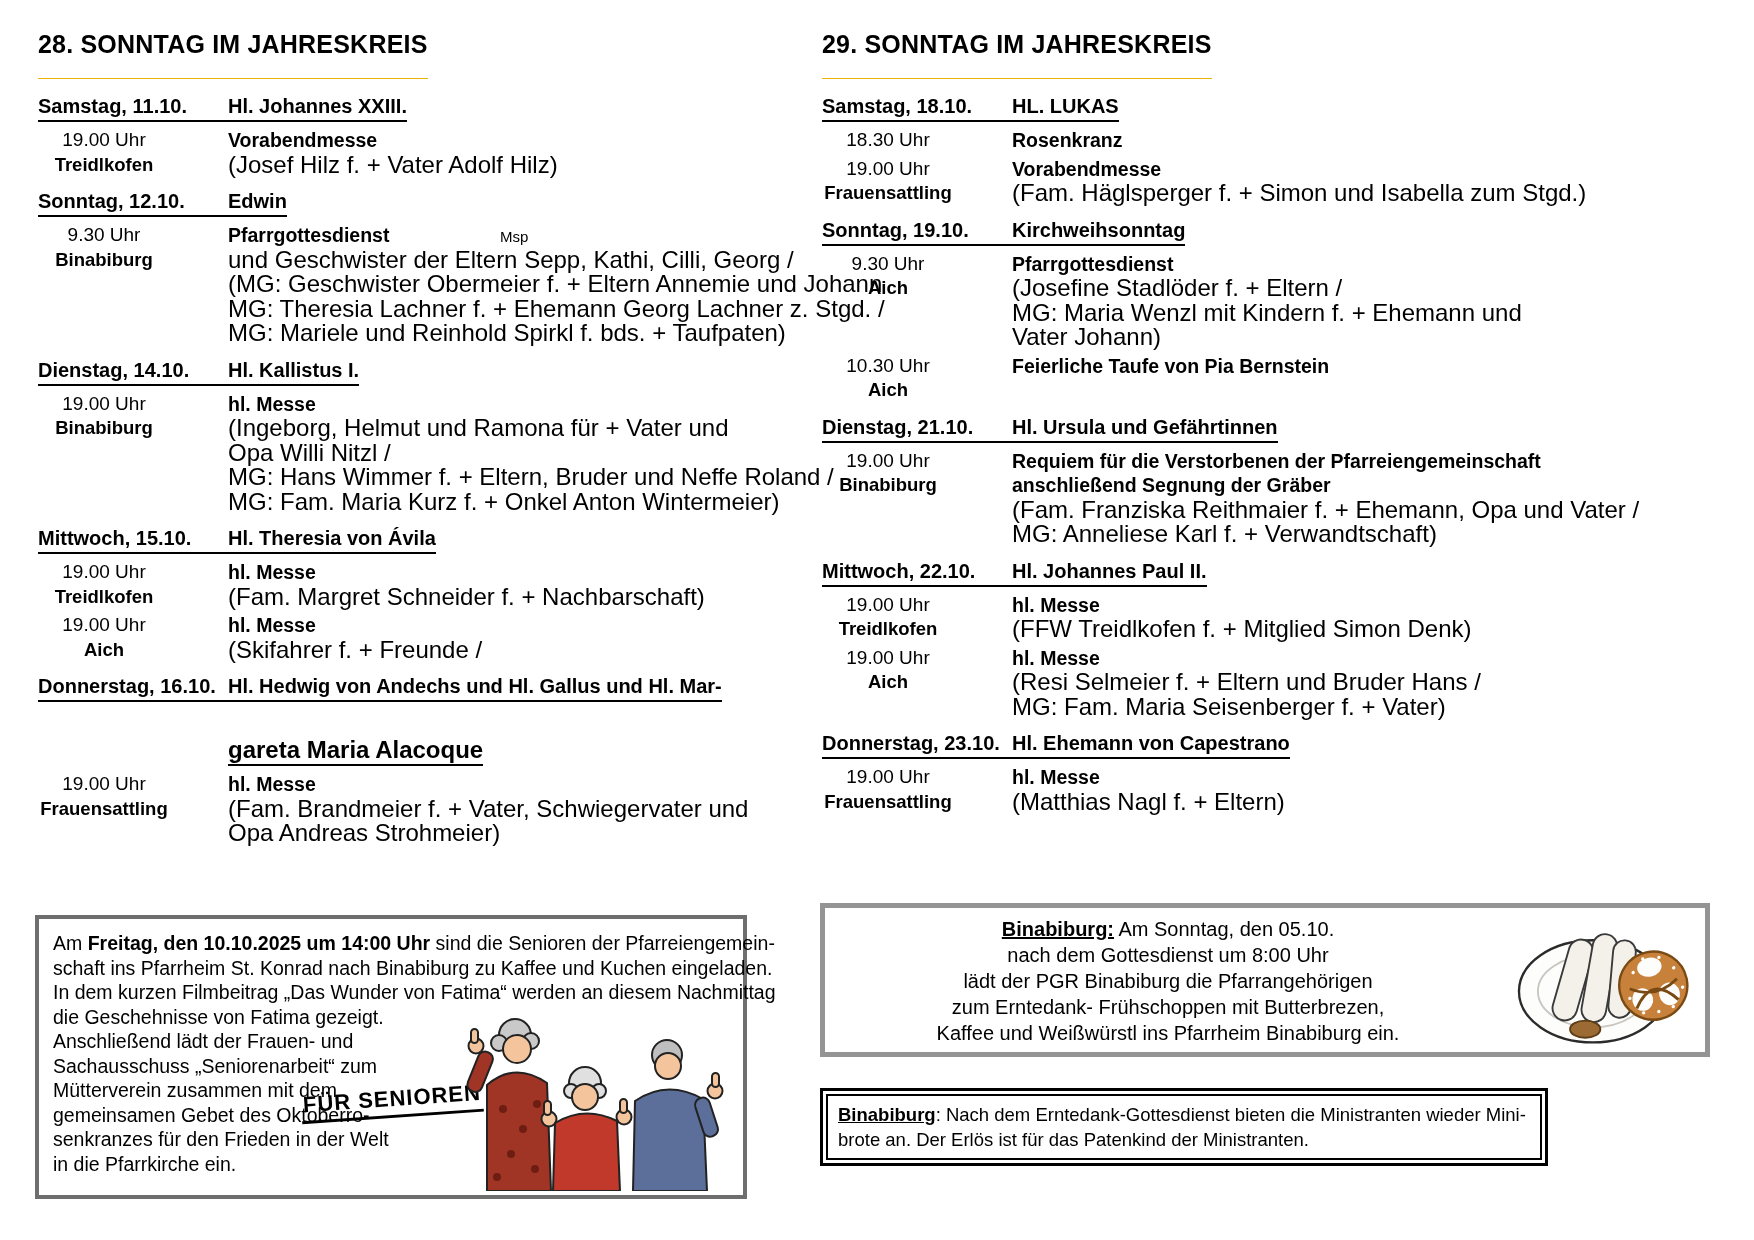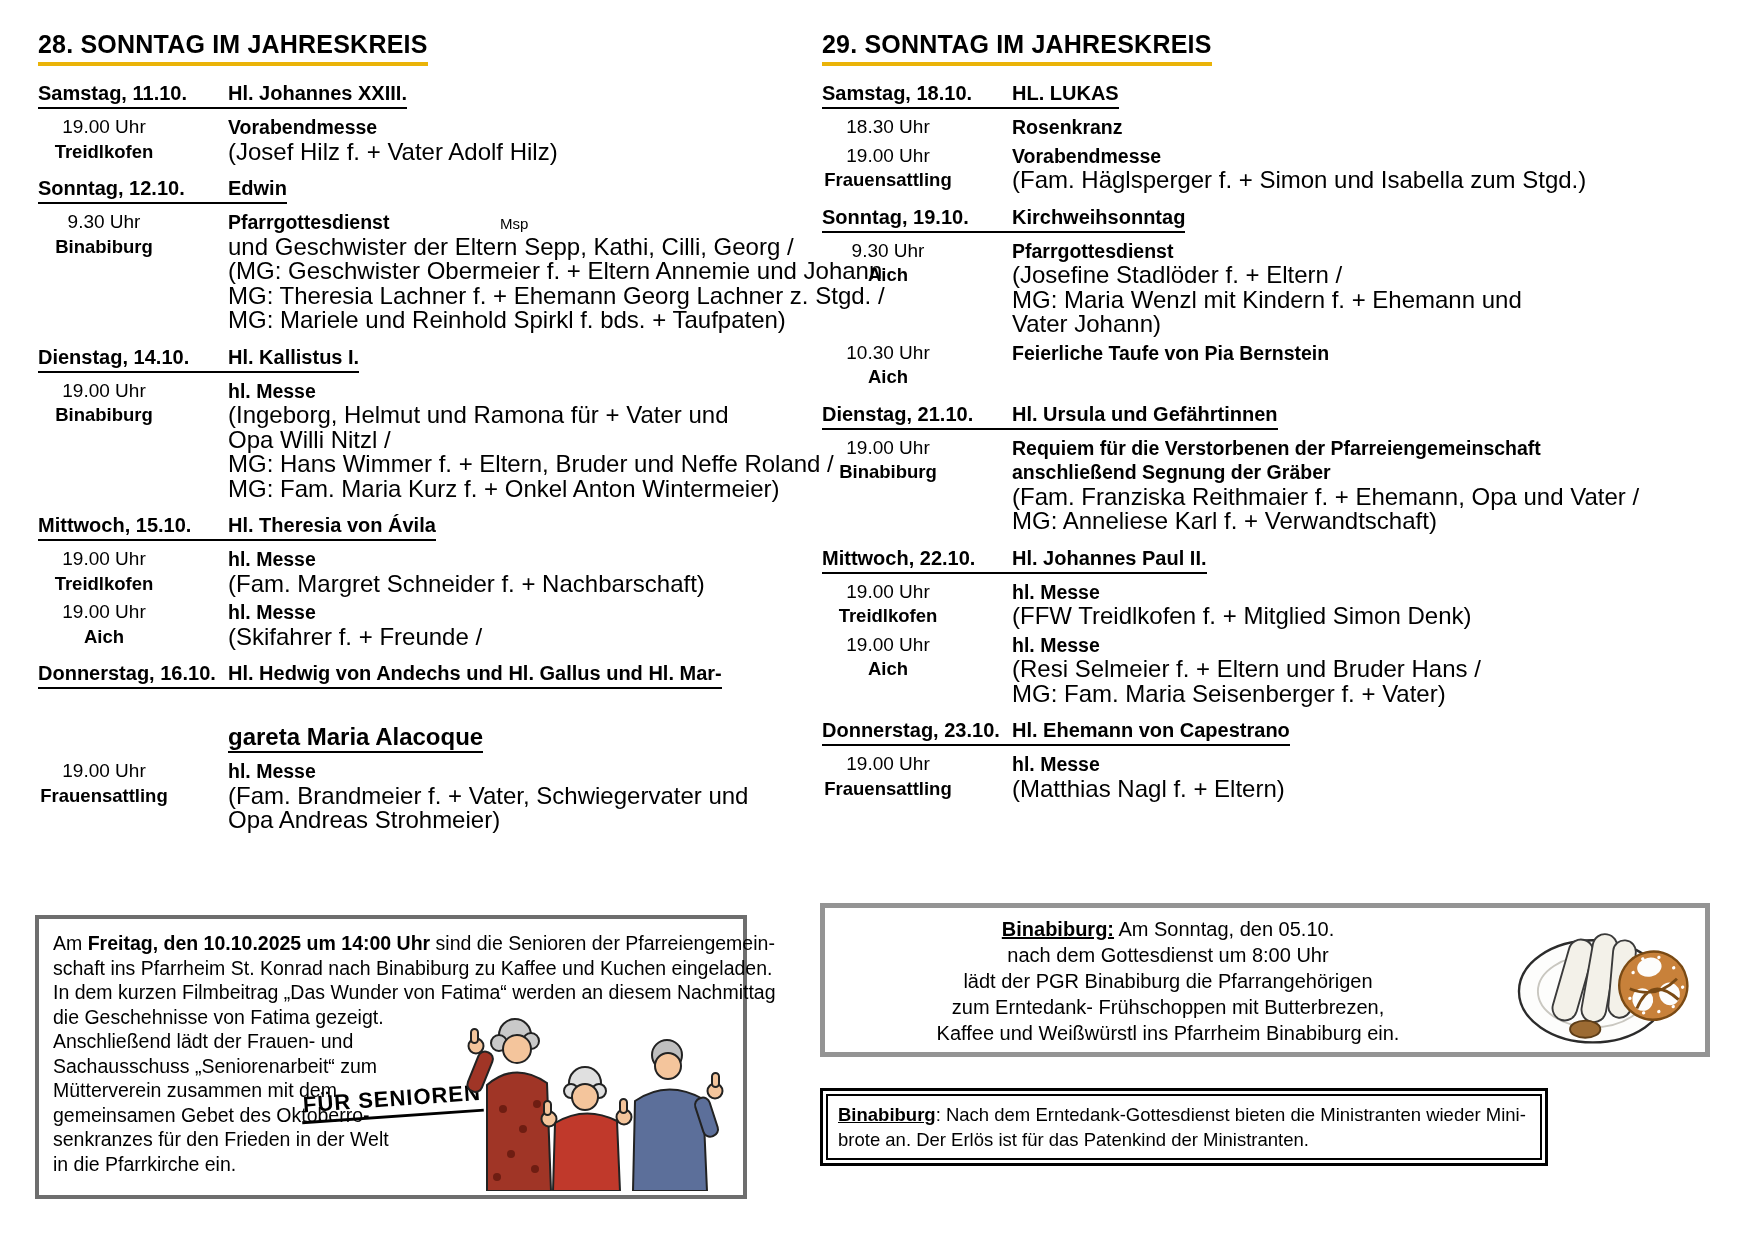--- a/index.html
+++ b/index.html
@@ -1,22 +1,22 @@
 <!DOCTYPE html>
 <html><head>
 <meta charset="utf-8">
 <style>
   html,body{margin:0;padding:0;background:#e8e8e8;}
   .page{position:relative;width:1754px;height:1240px;background:#ffffff;overflow:hidden;
         font-family:"Liberation Sans", sans-serif;color:#000;}
   .col{position:absolute;top:30px;}
   .col-left{left:38px;width:775px;}
   .col-right{left:822px;width:920px;}
-  .col-title{font-size:25px;font-weight:bold;border-bottom:4px solid #eab308;
-             width:fit-content;padding-bottom:3px;margin-bottom:15px;letter-spacing:.2px;}
+  .col-title{font-size:25px;font-weight:bold;border-bottom:1px solid #eab308;
+             width:fit-content;padding-bottom:19px;margin-bottom:15px;letter-spacing:.2px;}
   .day-block{margin-bottom:12px;}
   .day-hdr{display:inline-flex;border-bottom:2.5px solid #000;padding-bottom:2px;
            margin-bottom:6px;font-weight:bold;font-size:20px;line-height:24px;}
   .day-name{min-width:190px;}
   .day-hdr2-wrap{margin:-2px 0 6px 190px;}
   .day-feast2{display:inline-block;border-bottom:2.5px solid #000;font-weight:bold;
               font-size:24px;line-height:24px;padding-bottom:2px;margin-top:32px;}
   .svc-row{display:flex;margin-bottom:4px;line-height:24.5px;}
   .svc-left{width:132px;text-align:center;flex:none;}
   .svc-time{font-size:19px;}

